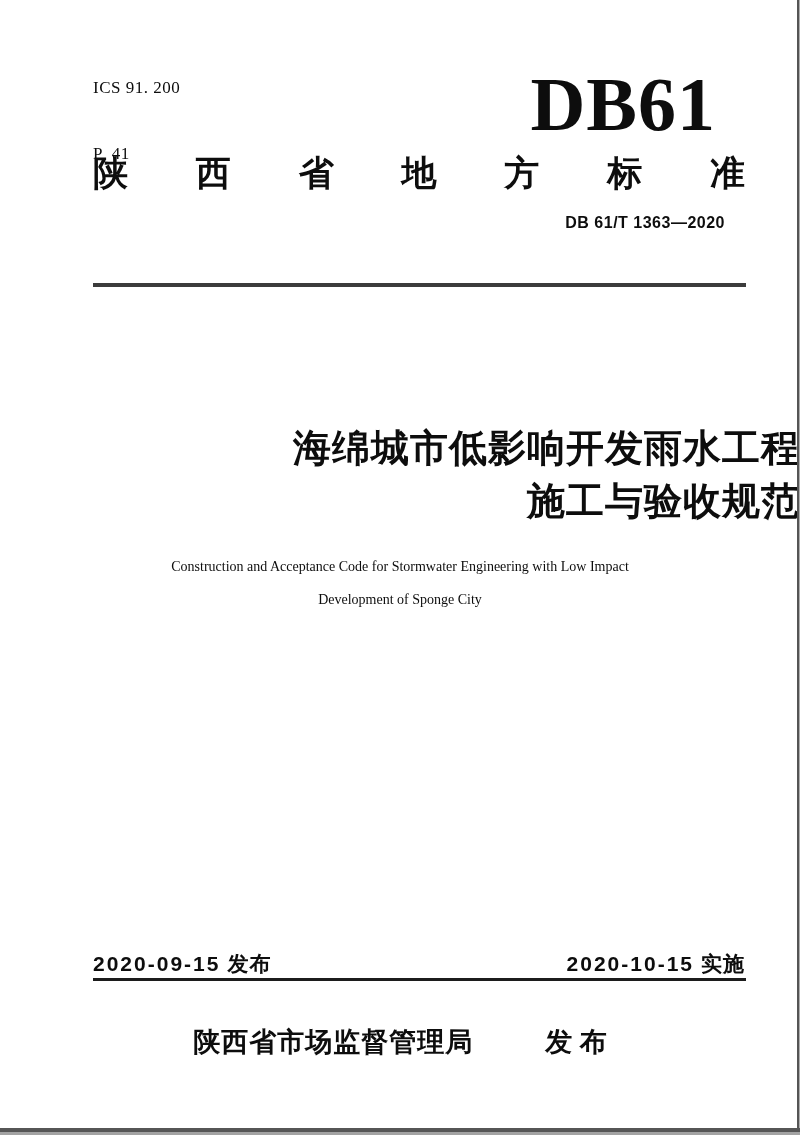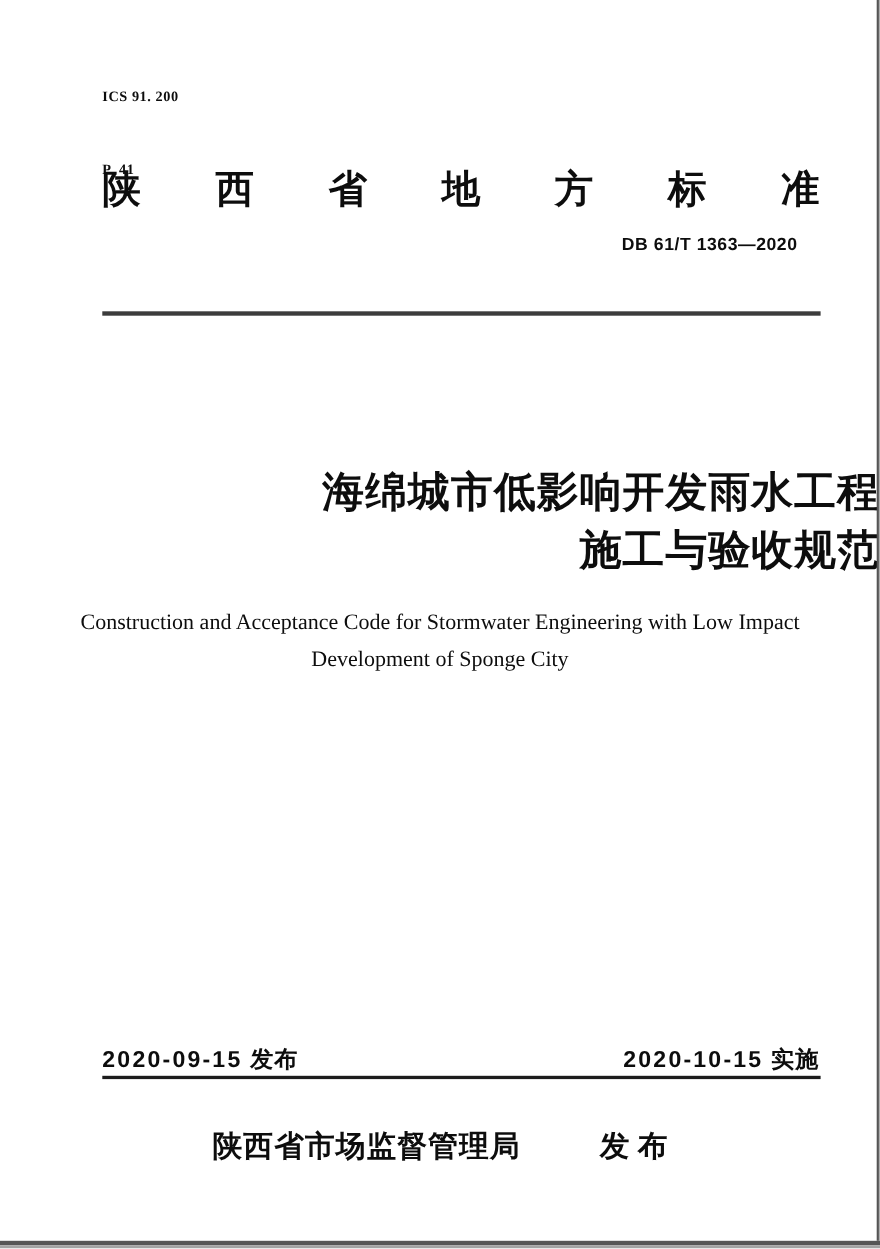--- a/index.html
+++ b/index.html
@@ -14,22 +14,22 @@
     color: #0d0d0d;
     overflow: hidden;
   }
 
   
   .ics-block {
     position: absolute;
     left: 93px;
     top: 33px;
     font-family: "Liberation Serif", serif;
-    font-weight: bold;
-    font-size: 13px;
+    font-weight: normal;
+    font-size: 17px;
     line-height: 22px;
     white-space: pre;
     letter-spacing: 0.5px;
   }
 
   
   .db-logo {
     position: absolute;
     top: 66px;
     right: 84px;
@@ -86,21 +86,21 @@
     text-align: right;
   }
 
   .subtitle-en {
     position: absolute;
     top: 550px;
     left: 0;
     width: 800px;
     text-align: center;
     font-family: "Liberation Serif", serif;
-    font-size: 20px;
+    font-size: 14px;
     line-height: 33px;
     font-weight: normal;
   }
 
   .dates-row {
     position: absolute;
     left: 93px;
     top: 951px;
     width: 652px;
     display: flex;
@@ -157,20 +157,21 @@
 </head>
 <body>
 
 <div class="page">
 
   <div class="ics-block">
     <div>ICS 91. 200</div>
     <div>P  41</div>
   </div>
 
+  <div class="db-logo">DB61</div>
 
   <div class="standard-type">陕西省地方标准</div>
 
   <div class="standard-number">DB 61/T  1363—2020</div>
 
   <div class="top-rule"></div>
 
   <div class="title-block">
     <div class="title-cn">海绵城市低影响开发雨水工程</div>
     <div class="title-cn">施工与验收规范</div>

